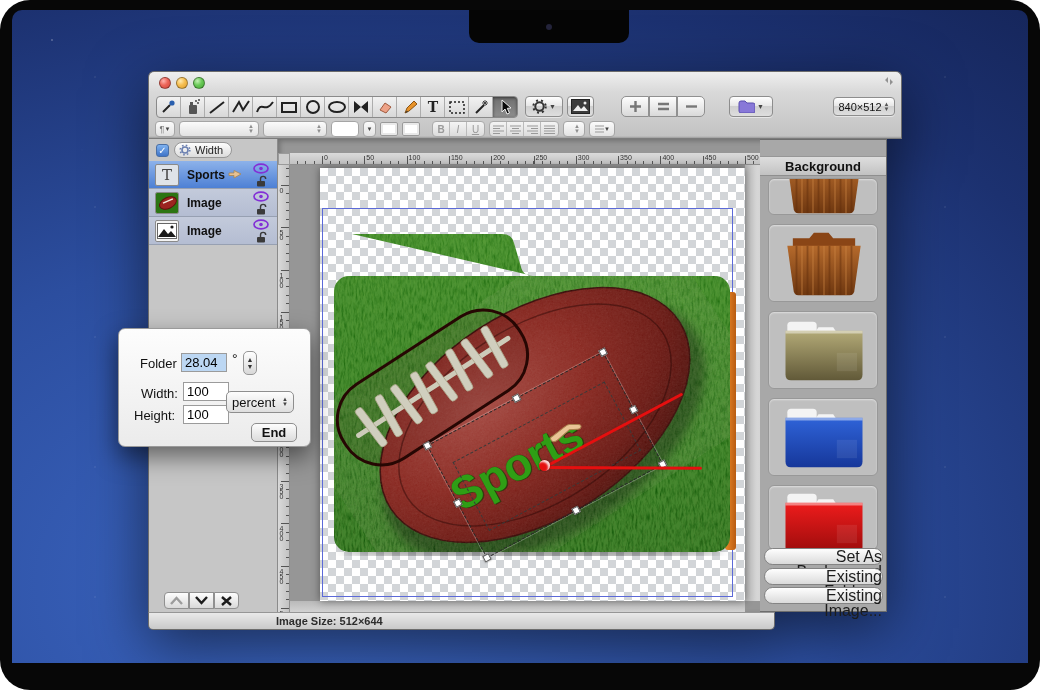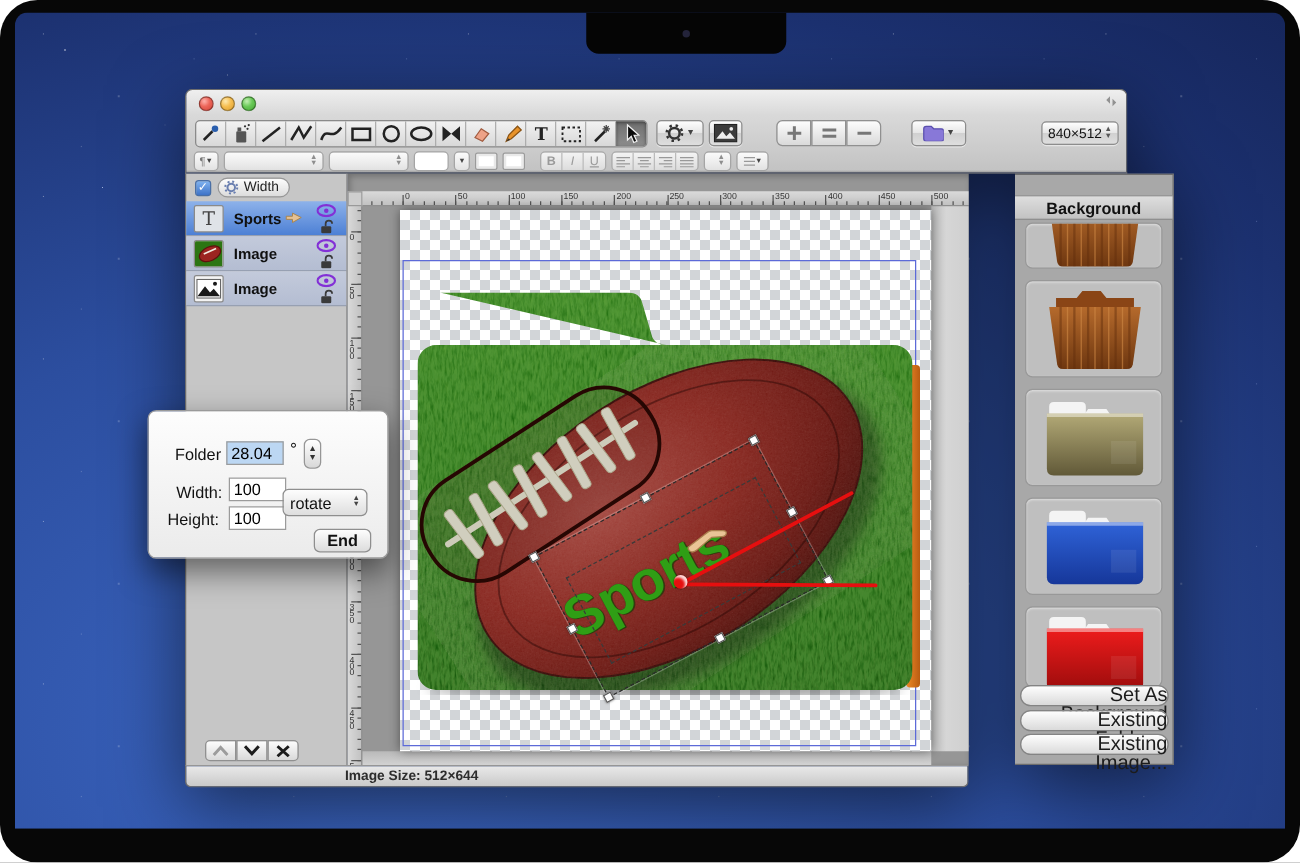--- a/index.html
+++ b/index.html
@@ -110,21 +110,21 @@
   #selbox{position:absolute;left:167px;top:252px;width:200px;height:128px;transform:rotate(-28deg);
           border:1px dashed #2b2b2b;box-shadow:0 0 0 1px rgba(255,255,255,.25);}
   #selinner{position:absolute;left:14px;top:26px;width:172px;height:78px;border:1px dashed #3a3a3a;}
   .handle{position:absolute;width:7px;height:7px;background:#fff;border:1px solid #5a5a5a;box-shadow:0 0 2px rgba(0,0,0,.6);}
   .redline{position:absolute;height:3px;background:#e60f0f;transform-origin:left center;border-radius:2px;}
   #pivot{position:absolute;left:261px;top:321px;width:11px;height:11px;border-radius:50%;background:#e60f0f;
          box-shadow:inset -2px 2px 2px rgba(255,255,255,.85),0 0 2px rgba(0,0,0,.5);}
   #handicon{position:absolute;left:268px;top:281px;transform:rotate(-14deg);}
 
   
-  #drawer{position:absolute;left:664px;top:68px;width:127px;height:473px;background:#a8a8a8;border:1px solid #6d6d6d;border-left:none;}
+  #drawer{position:absolute;left:612px;top:68px;width:127px;height:473px;background:#a8a8a8;border:1px solid #6d6d6d;border-left:none;}
   #drawerhead{position:absolute;left:0;top:16px;width:100%;height:20px;background:linear-gradient(#dedede,#c2c2c2);
               border-top:1px solid #979797;border-bottom:1px solid #8f8f8f;text-align:center;font-size:13px;font-weight:bold;color:#111;line-height:19px;}
   #bglist{position:absolute;left:5px;top:38px;width:116px;}
   .bgcell{position:relative;width:110px;margin:0 auto 9px auto;background:#bfbfbf;border:1px solid #989898;border-radius:6px;
           overflow:hidden;box-shadow:inset 0 1px 2px rgba(255,255,255,.5);}
   .bgcell .folderart{position:absolute;left:11px;width:88px;height:66px;}
   .drawerbtn{position:absolute;left:4px;width:119px;height:17px;background:linear-gradient(#fefefe,#dadada);
              border:1px solid #848484;border-radius:9px;text-align:right;font-size:16px;font-weight:normal;color:#1c1c1c;line-height:15px;}
 
   
@@ -799,21 +799,21 @@
     <div id="rotatepanel" style="left:106px;top:318px;">
       <label style="left:21px;top:27px;">Folder</label>
       <input class="field" style="left: 62px; top: 24px; width: 46px; background: rgb(188, 215, 243);" value="28.04">
       <span class="abs" style="left:113px;top:22px;font-size:14px;">°</span>
       <span class="stepper" style="left:124px;top:22px;">▲<br>▼</span>
       <label style="left:22px;top:57px;">Width:</label>
       <input class="field" style="left: 64px; top: 53px; width: 46px;" value="100">
       <label style="left:15px;top:79px;">Height:</label>
       <input class="field" style="left: 64px; top: 76px; width: 46px;" value="100">
       <span id="unitselect">
-            <span>rotate</span>
+            <span>percent</span>
             <span class="updn" style="font-size:6px;line-height:5px;color:#444;">▲<br>▼</span>
           </span>
       <span id="endbtn">End</span>
     </div>
 
     <div id="notch">
           <div id="camera"></div>
         </div>
   </div>
  </div>

